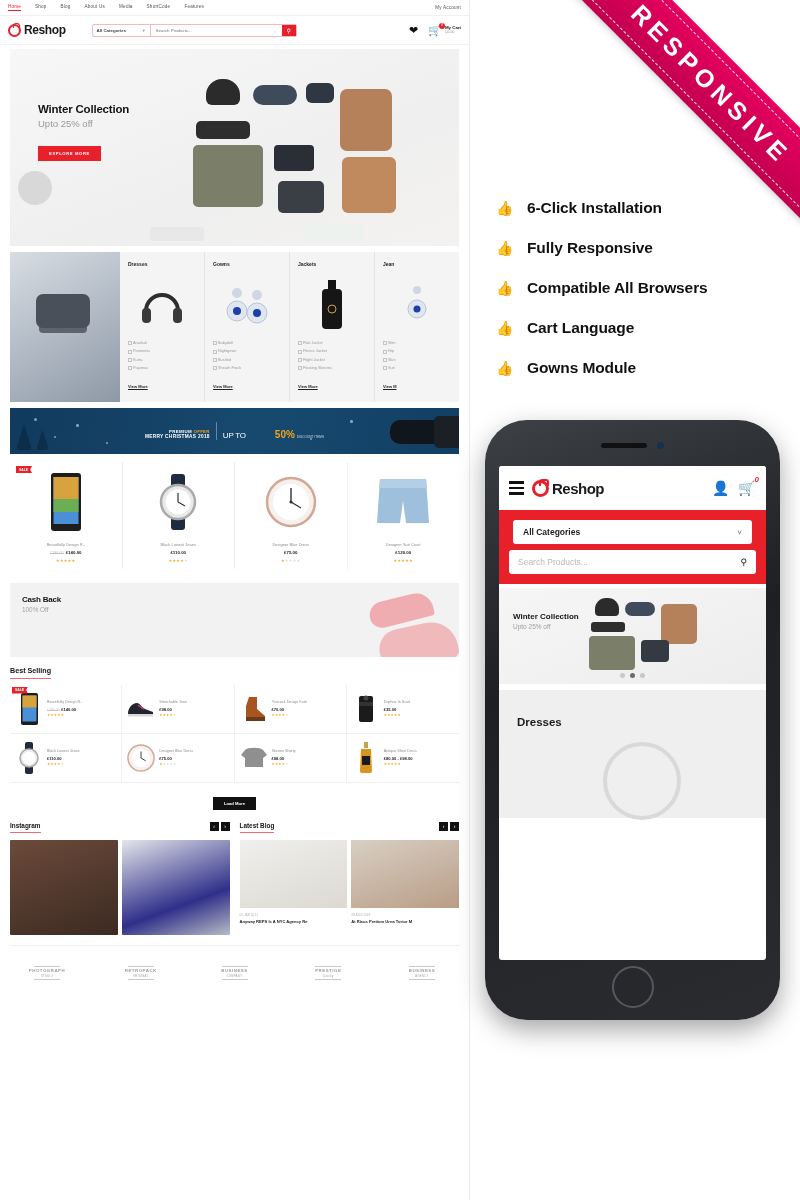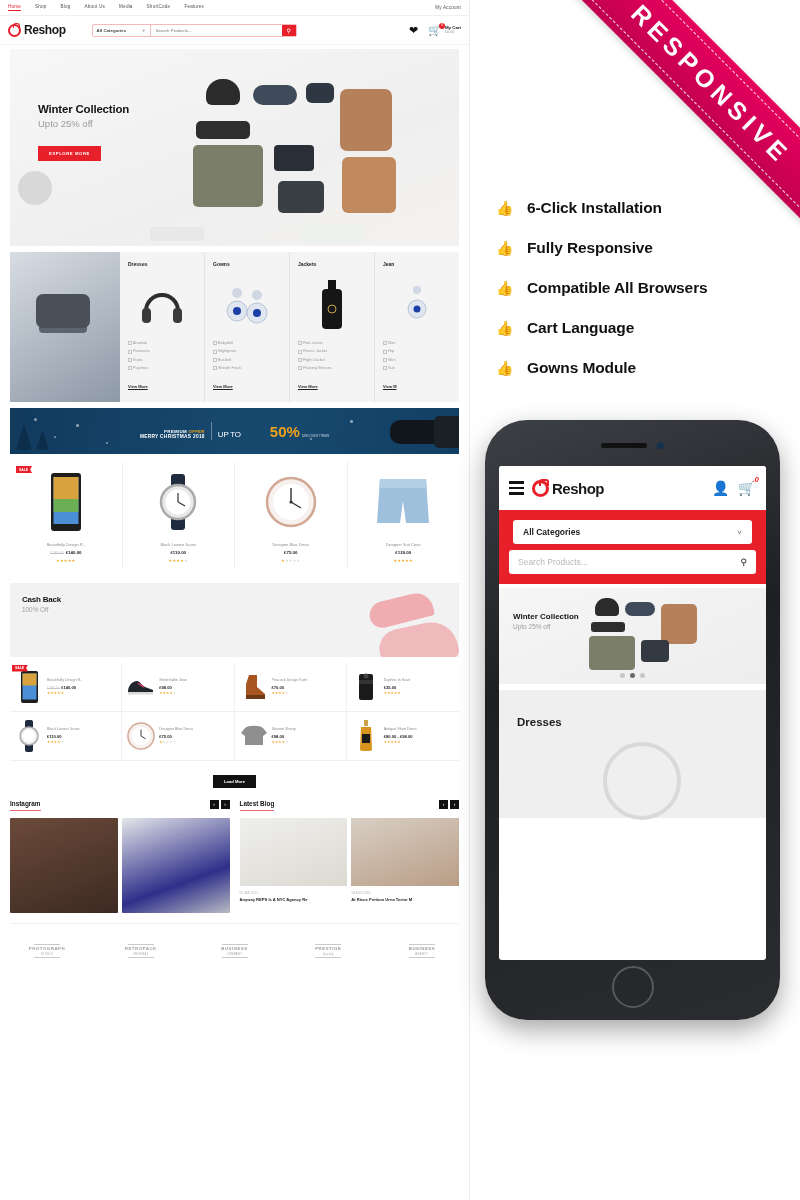--- a/index.html
+++ b/index.html
@@ -165,21 +165,21 @@
     display: flex; align-items: center; justify-content: center;
   }
   .xmas-in { text-align: center; display: flex; align-items: flex-end; gap: 6px; }
   .xmas-l { text-align: right; line-height: 1.25; }
   .xmas-l .a { font-size: 4.4px; font-weight: 700; color: #fff; letter-spacing: .3px; }
   .xmas-l .a i { color: #f0a31a; font-style: normal; }
   .xmas-l .b { font-size: 4.8px; font-weight: 700; color: #fff; letter-spacing: .3px; }
   .xmas-sep { width: 1px; height: 18px; background: rgba(255,255,255,.35); }
   .xmas-r { display: flex; align-items: baseline; gap: 2px; }
   .xmas-r .c { font-size: 8px; color: #fff; font-weight: 400; letter-spacing: -.2px; }
-  .xmas-r .d { font-size: 15px; color: #f0a31a; font-weight: 700; padding-left: 27px; }
+  .xmas-r .d { font-size: 10px; color: #f0a31a; font-weight: 700; padding-left: 27px; }
   .xmas-r .e { font-size: 3.2px; color: #cfd9e2; }
   .snow { position: absolute; border-radius: 50%; background: rgba(255,255,255,.5); }
 
   
   .sechead {
     margin: 9px 10px 0;
     display: flex; align-items: flex-start;
   }
   .sechead h3 {
     font-size: 7.2px; font-weight: 700; color: #141414;
@@ -640,20 +640,23 @@
 
   <div class="promos">
     <div class="promo">
       <h4>Cash Back</h4>
       <p>100% Off</p>
       <span style="position:absolute;right:2px;bottom:-8px;width:78px;height:40px;background:#f0b9bc;border-radius:22px 30px 8px 22px;transform:rotate(-12deg);"></span>
       <span style="position:absolute;right:26px;top:14px;width:64px;height:26px;background:#efadb2;border-radius:20px 26px 6px 18px;transform:rotate(-14deg);"></span>
     </div>
   </div>
 
+  <div class="sechead">
+    <h3>Best Selling</h3>
+  </div>
 
   <div class="bsgrid">
     <div class="bsrow">
       <div class="bscard">
         <span class="sale-tag" style="left:2px;top:2px;">SALE</span>
         <div class="bsimg">
           <svg width="17" height="32" viewBox="0 0 17 32">
             <rect width="17" height="32" rx="2" fill="#1d1d1d"></rect>
               <rect x="1.5" y="2.5" width="14" height="26" fill="#4b8fd6"></rect>
             <rect x="1.5" y="2.5" width="14" height="12" fill="#d8a23c"></rect>

